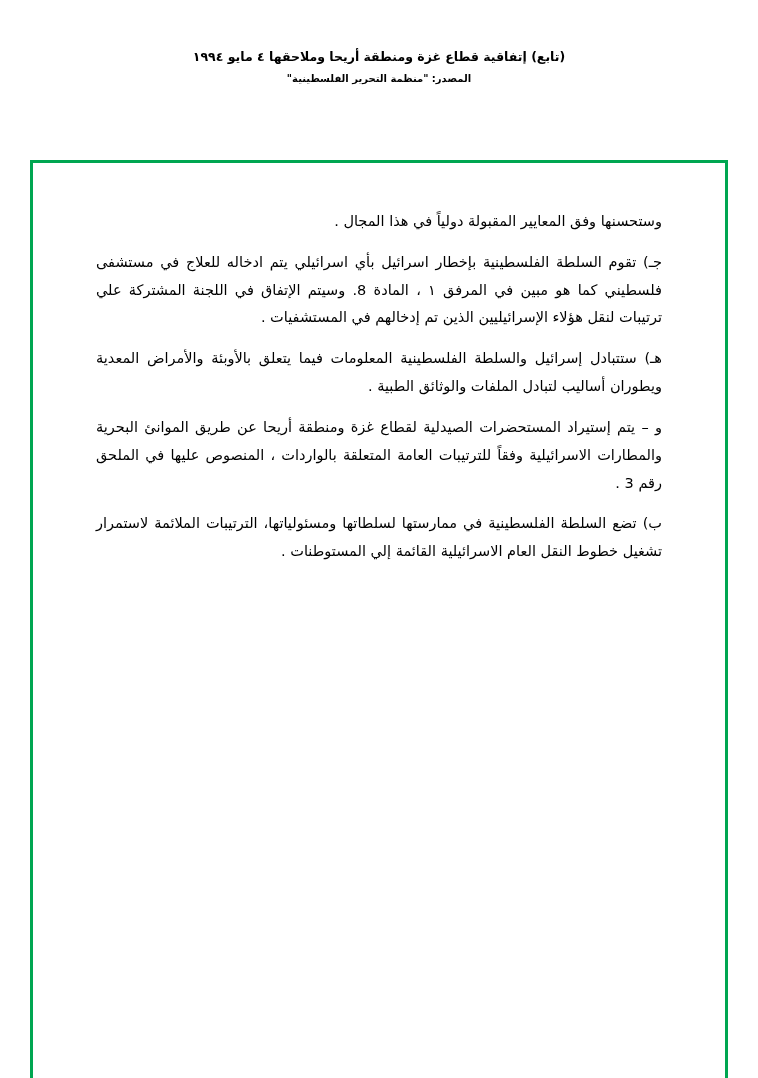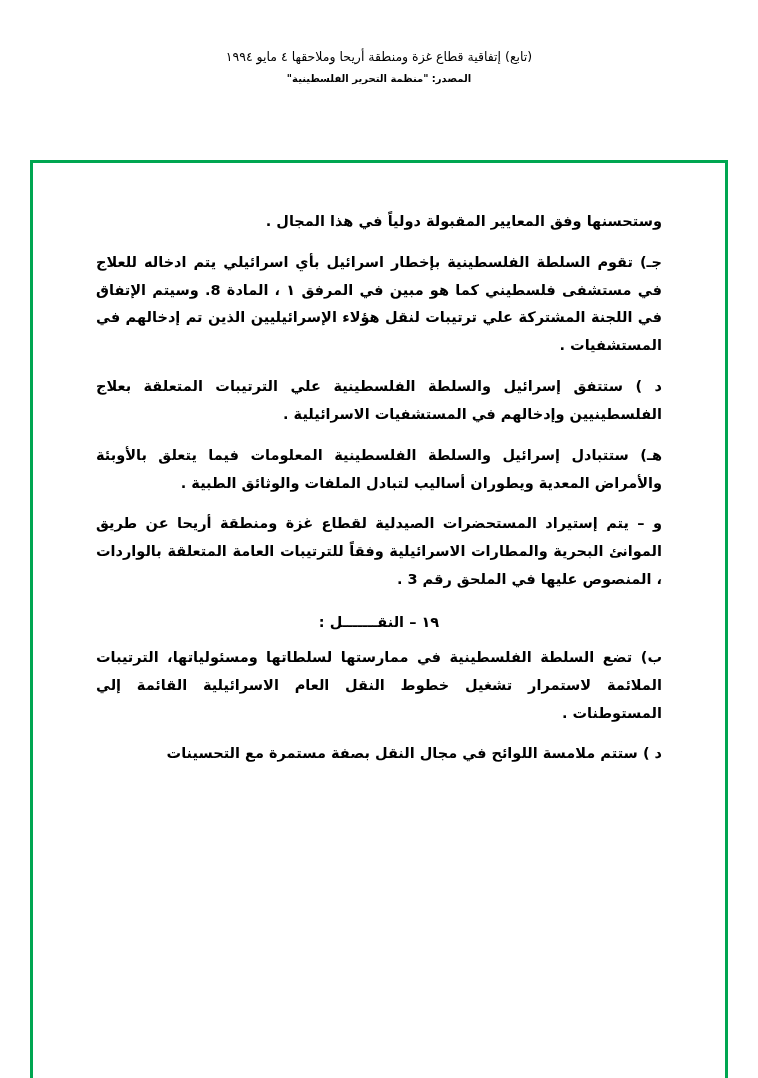--- a/index.html
+++ b/index.html
@@ -20,21 +20,21 @@
     height: 1078px;
     position: relative;
     box-sizing: border-box;
   }
   .header {
     text-align: center;
     margin-top: 48px;
   }
   .header-line-1 {
     font-size: 12.5px;
-    font-weight: normal;
+    font-weight: bold;
     letter-spacing: 0.2px;
     line-height: 1.4;
     direction: rtl;
   }
   .header-line-2 {
     font-size: 10px;
     font-weight: bold;
     margin-top: 6px;
     line-height: 1.4;
     direction: rtl;
@@ -53,21 +53,21 @@
     top: 160px;
     right: 96px;
     left: 96px;
     direction: rtl;
     text-align: justify;
   }
   p.para {
     font-size: 14.5px;
     line-height: 1.92;
     margin: 0 0 13px 0;
-    font-weight: bold;
+    font-weight: normal;
     text-align: justify;
     text-justify: inter-word;
   }
   p.heading {
     font-size: 14.5px;
     font-weight: bold;
     margin: 20px 0 14px 0;
     text-align: center;
     letter-spacing: 1px;
   }
@@ -84,24 +84,21 @@
     <div class="header-line-1">(تابع) إتفاقية قطاع غزة ومنطقة أريحا وملاحقها ٤ مايو ١٩٩٤</div>
     <div class="header-line-2">المصدر: "منظمة التحرير الفلسطينية"</div>
   </div>
 
   <div class="frame"></div>
 
   <div class="content">
 
     <p class="para">وستحسنها وفق المعايير المقبولة دولياً في هذا المجال .</p>
     <p class="para">جـ) تقوم السلطة الفلسطينية بإخطار اسرائيل بأي اسرائيلي يتم ادخاله للعلاج في مستشفى فلسطيني كما هو مبين في المرفق ١ ، المادة 8. وسيتم الإتفاق في اللجنة المشتركة علي ترتيبات لنقل هؤلاء الإسرائيليين الذين تم إدخالهم في المستشفيات .</p>
-    <p class="para">د ) ستتفق إسرائيل والسلطة الفلسطينية علي الترتيبات المتعلقة بعلاج الفلسطينيين وإدخالهم في المستشفيات الاسرائيلية .</p>
     <p class="para">هـ) ستتبادل إسرائيل والسلطة الفلسطينية المعلومات فيما يتعلق بالأوبئة والأمراض المعدية ويطوران أساليب لتبادل الملفات والوثائق الطبية .</p>
     <p class="para">و – يتم إستيراد المستحضرات الصيدلية لقطاع غزة ومنطقة أريحا عن طريق الموانئ البحرية والمطارات الاسرائيلية وفقاً للترتيبات العامة المتعلقة بالواردات ، المنصوص عليها في الملحق رقم 3 .</p>
 
-    <p class="heading">١٩ – النقـــــــل :</p>
 
     <p class="para">ب) تضع السلطة الفلسطينية في ممارستها لسلطاتها ومسئولياتها، الترتيبات الملائمة لاستمرار تشغيل خطوط النقل العام الاسرائيلية القائمة إلي المستوطنات .</p>
-    <p class="para short">د ) ستتم ملامسة اللوائح في مجال النقل بصفة مستمرة مع التحسينات</p>
 
   </div>
 
 </div>
 
 </body></html>

